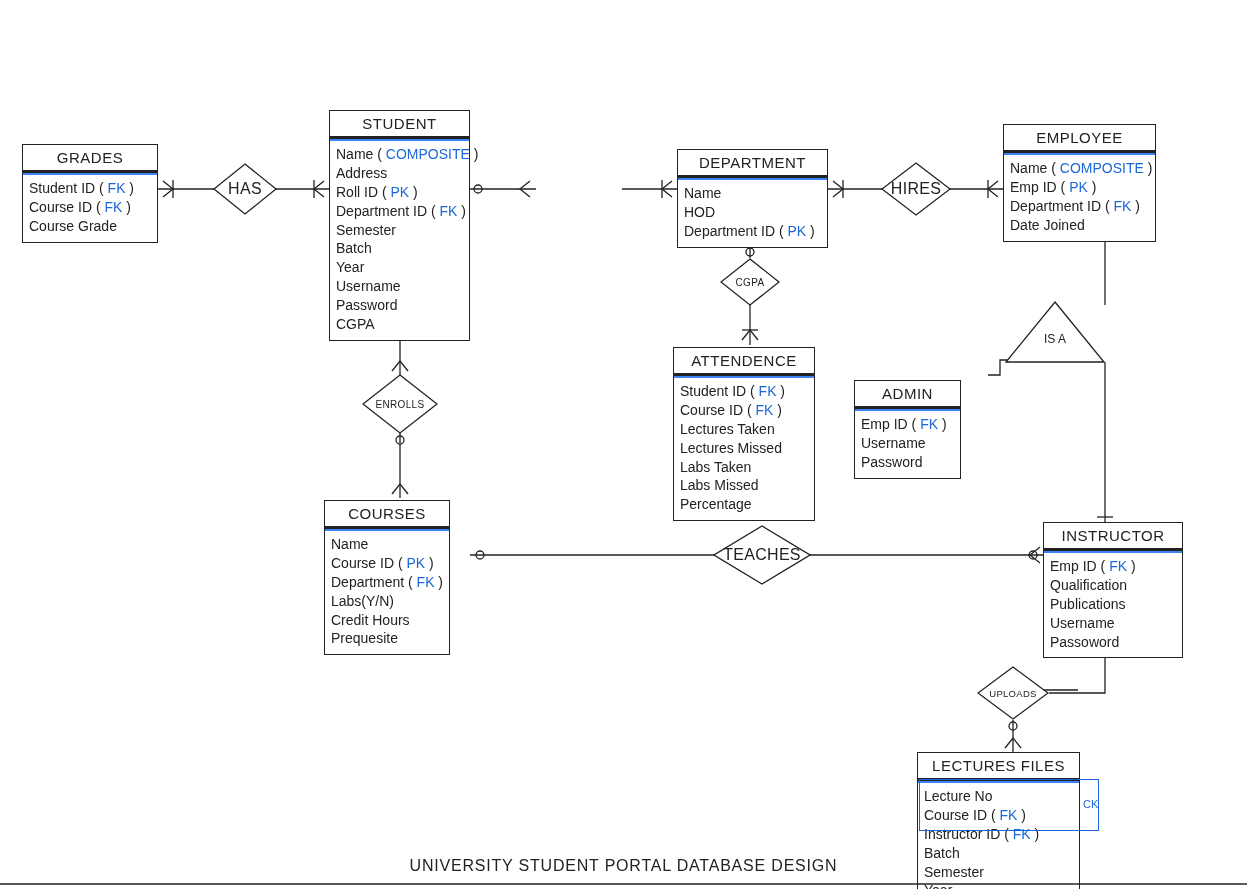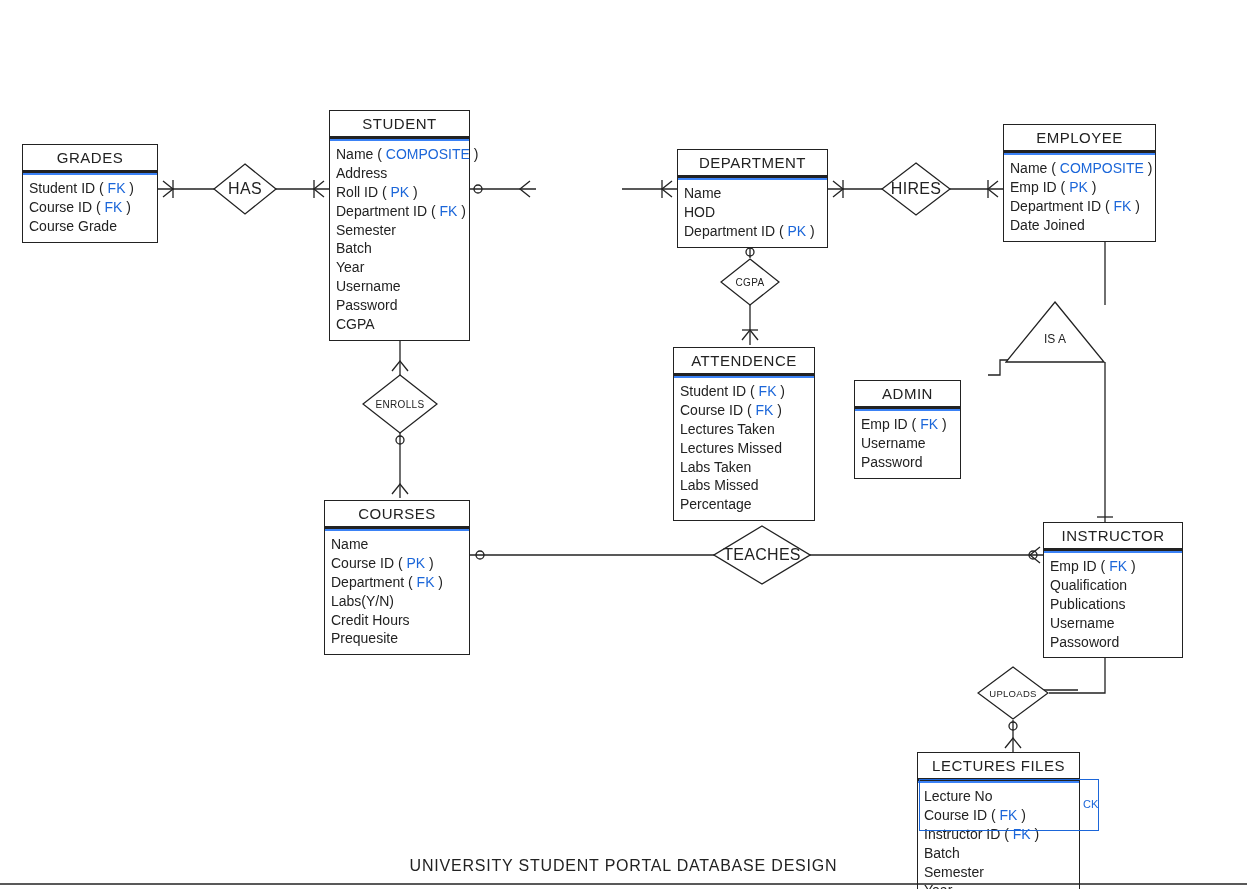--- a/index.html
+++ b/index.html
@@ -151,21 +151,21 @@
 
   <div class="entity" style="left:854px; top:344px; width:107px;margin-top:36px;">
     <div class="entity-title">ADMIN</div>
     <div class="entity-attrs">
         <div class="attr">Emp ID ( <span class="key">FK</span> )</div>
         <div class="attr">Username</div>
         <div class="attr">Password</div>
       </div>
   </div>
 
-  <div class="entity" style="left:324px; top:500px; width:146px;">
+  <div class="entity" style="left:324px; top:500px; width:126px;">
     <div class="entity-title">COURSES</div>
     <div class="entity-attrs">
         <div class="attr">Name</div>
         <div class="attr">Course ID ( <span class="key">PK</span> )</div>
         <div class="attr">Department ( <span class="key">FK</span> )</div>
         <div class="attr">Labs(Y/N)</div>
         <div class="attr">Credit Hours</div>
         <div class="attr">Prequesite</div>
       </div>
   </div>

